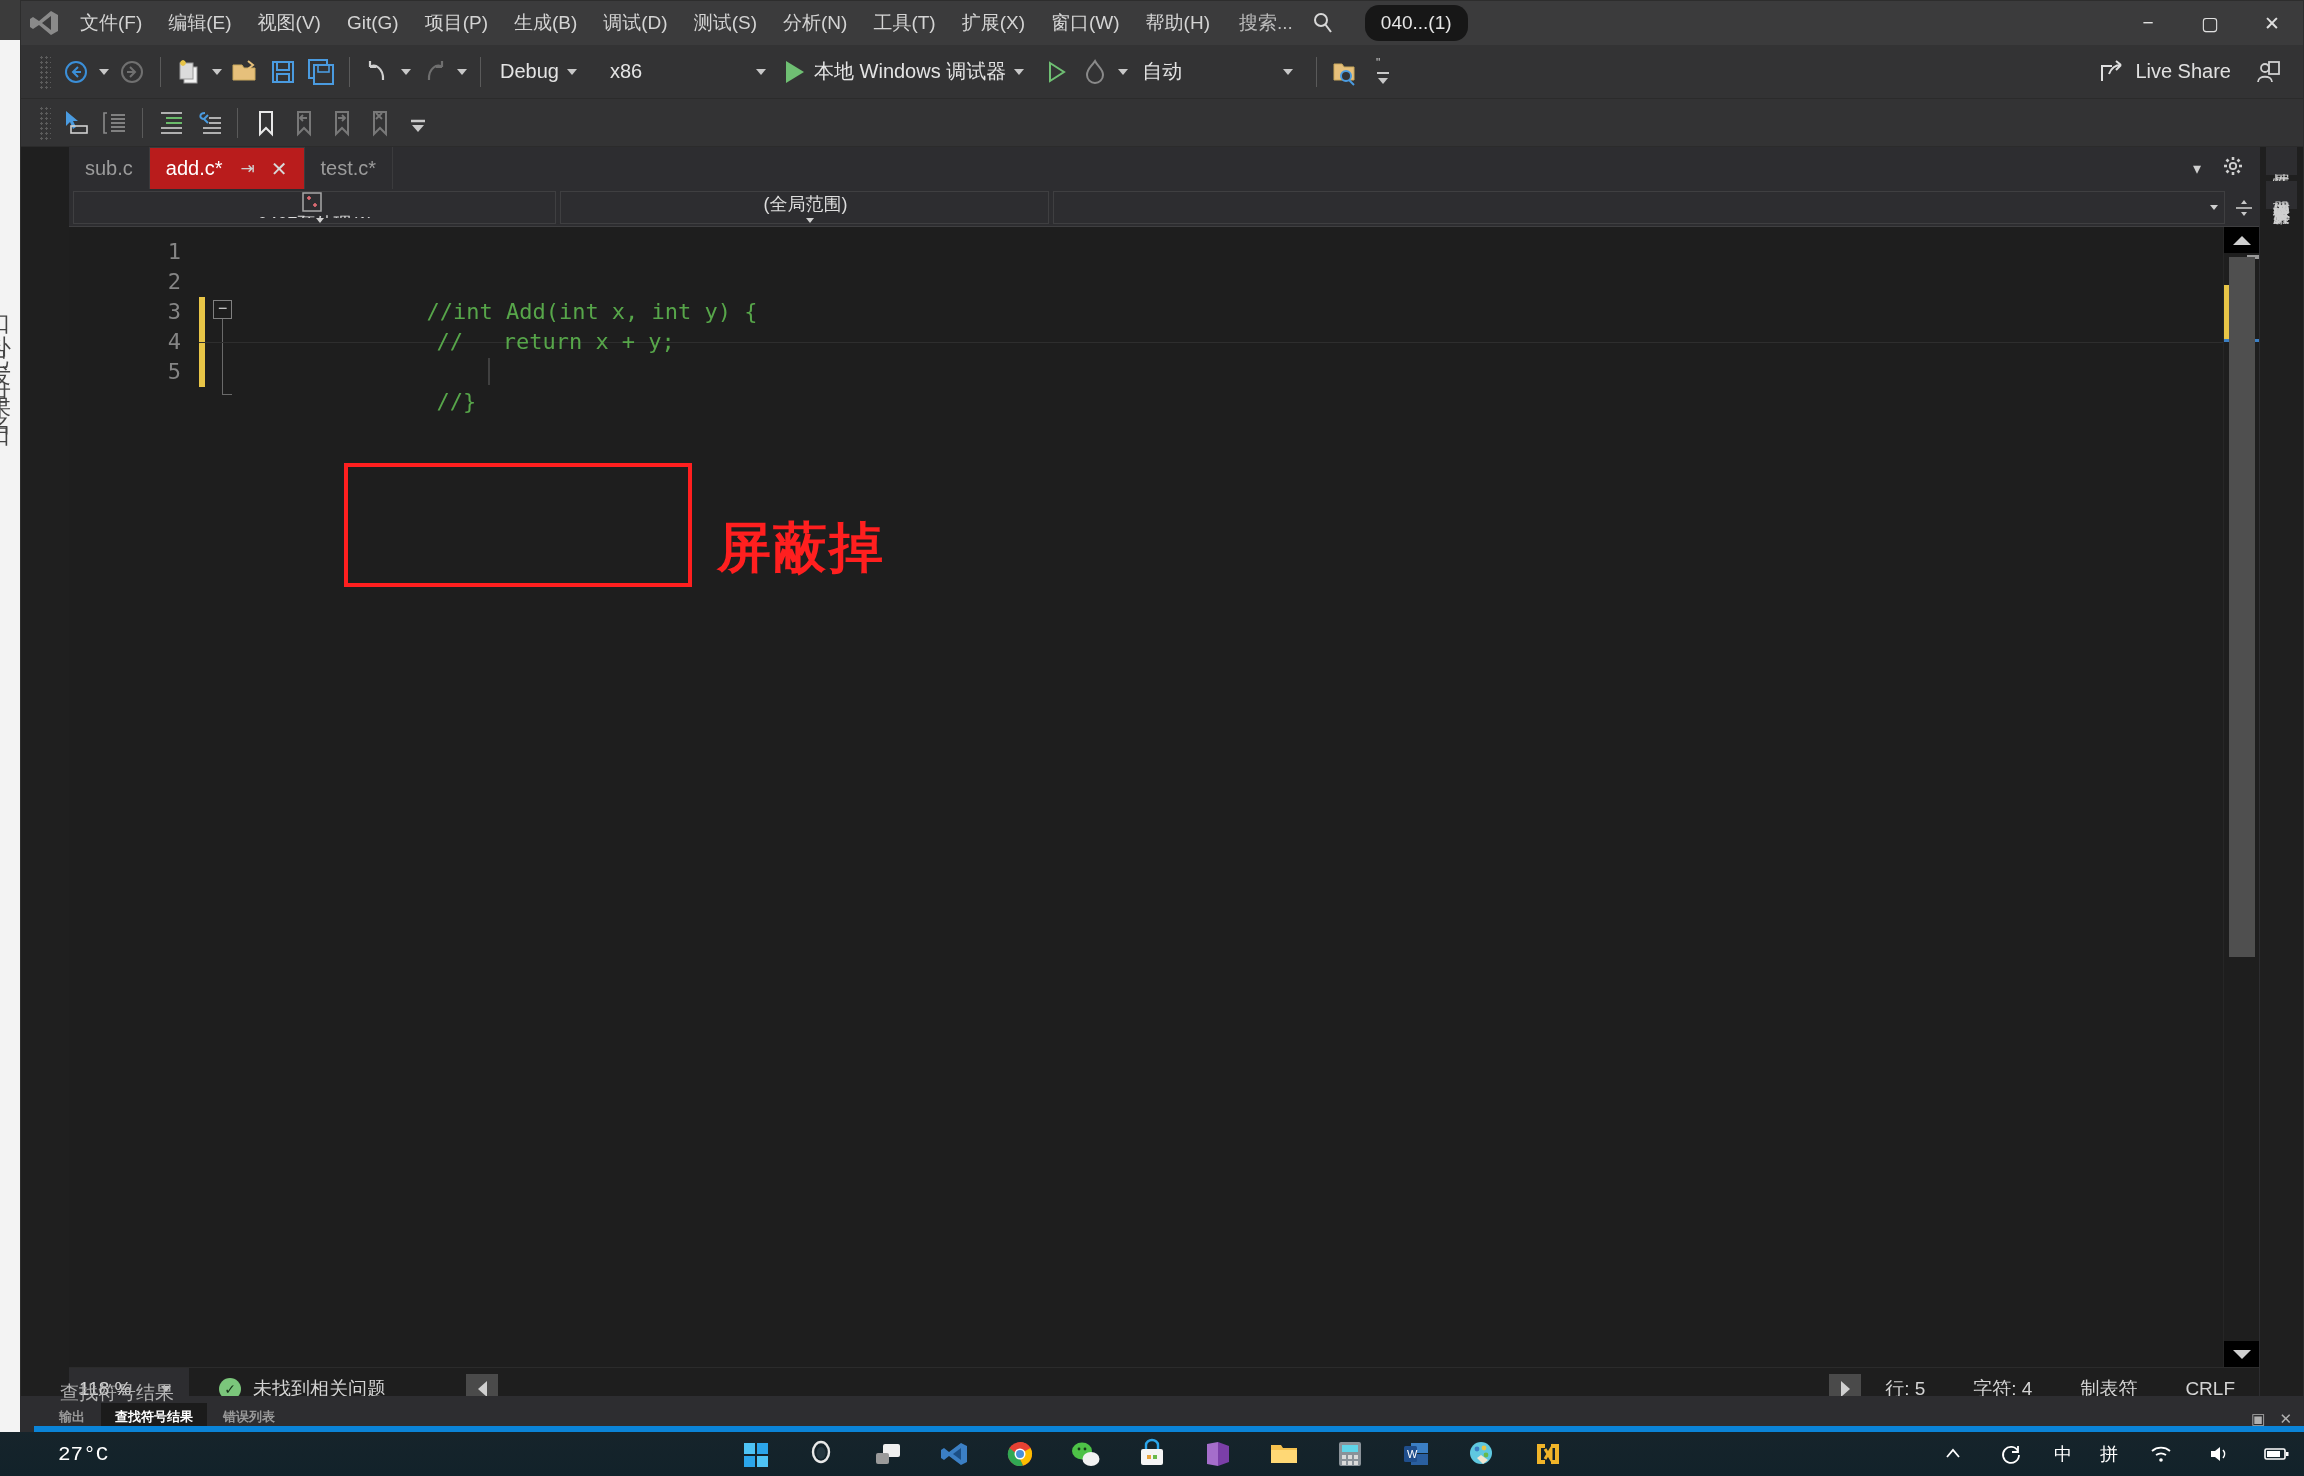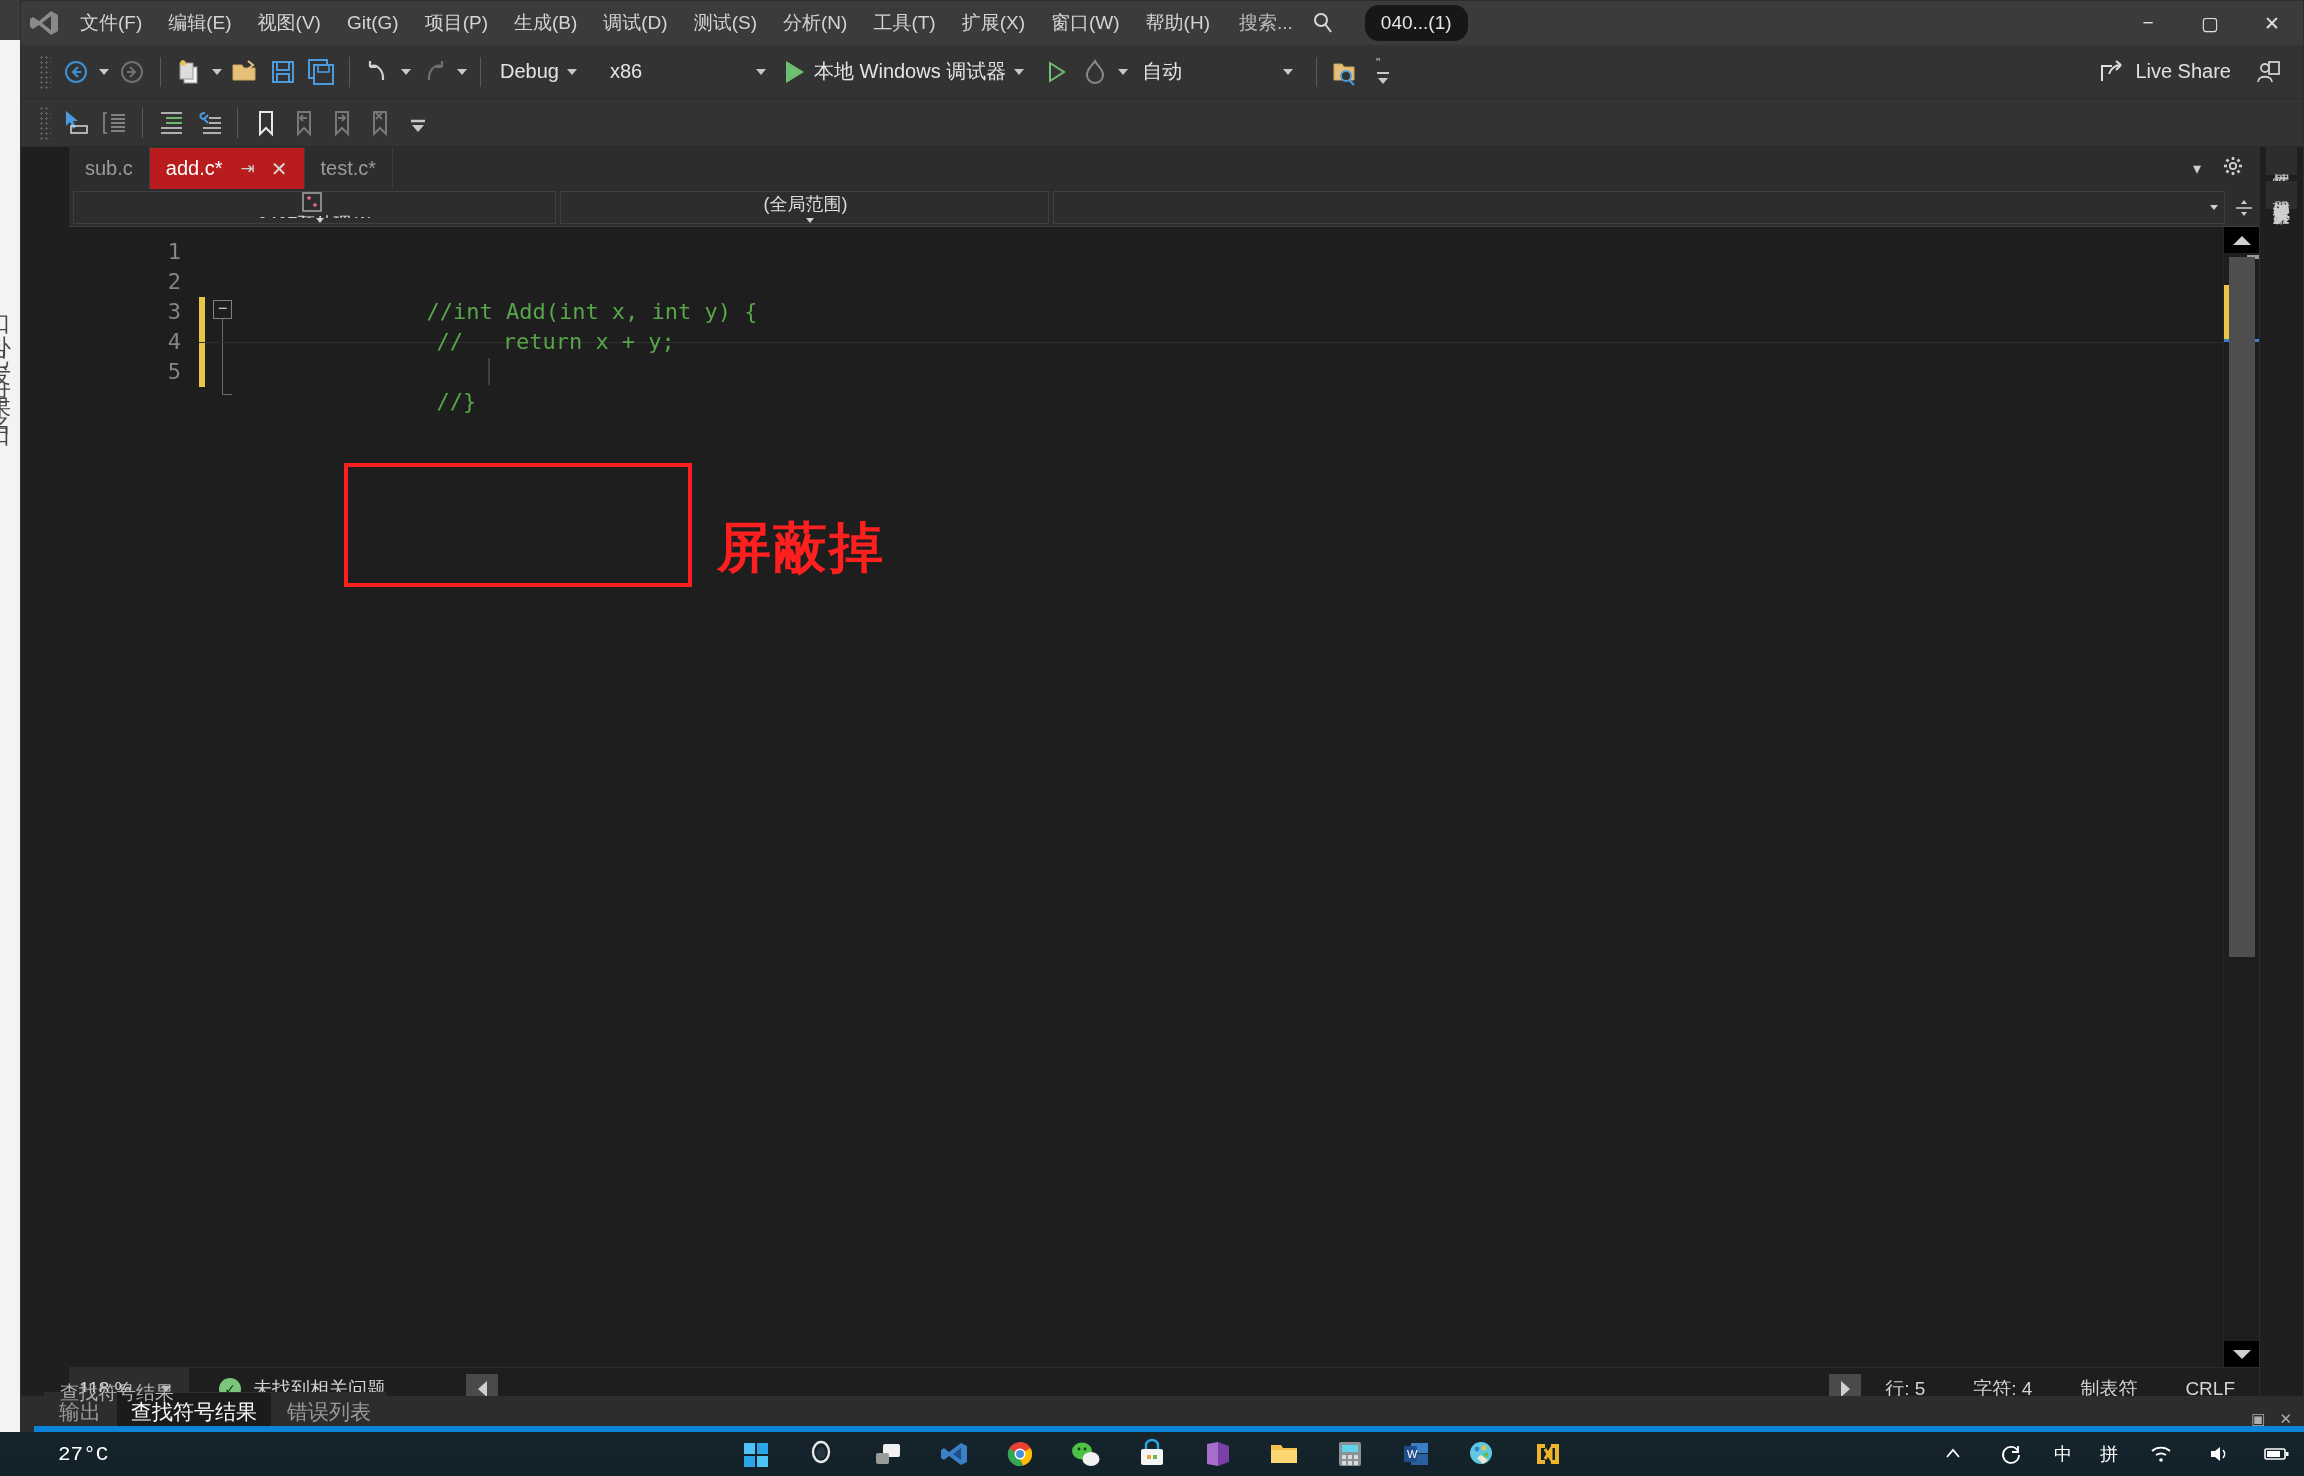--- a/index.html
+++ b/index.html
@@ -277,22 +277,23 @@
   
   .bottom-panel {
     position: absolute; left: 20px; top: 1396px; width: 2284px; height: 36px;
     background: #2d2d30; display: flex; align-items: flex-end;
   }
   .bp-title {
     position: absolute; left: 40px; top: -16px; color: #b4b4b4; font-size: 19px;
   }
   .bp-tabs { display: flex; align-items: flex-end; height: 36px; padding-left: 24px; }
   .bp-tab {
-    font-size: 21px; color: #9a9a9a; padding: 5px 14px; background: #2d2d30;
+    font-size: 13px; color: #9a9a9a; padding: 5px 14px; background: #2d2d30;
     border: 1px solid #2d2d30;
+    font-weight: bold;
   }
   .bp-tab.active { background: #1b1b1b; color: #ffffff; }
   .bp-right { margin-left: auto; display: flex; align-items: center; padding: 0 12px 4px 0; color: #b0b0b0; font-size: 15px; gap: 14px; }
 
   
   .taskbar {
     position: absolute; left: 0; bottom: 0; width: 2304px; height: 44px;
     background: linear-gradient(180deg, #16242b 0%, #12222a 100%);
     display: flex; align-items: center;
   }

